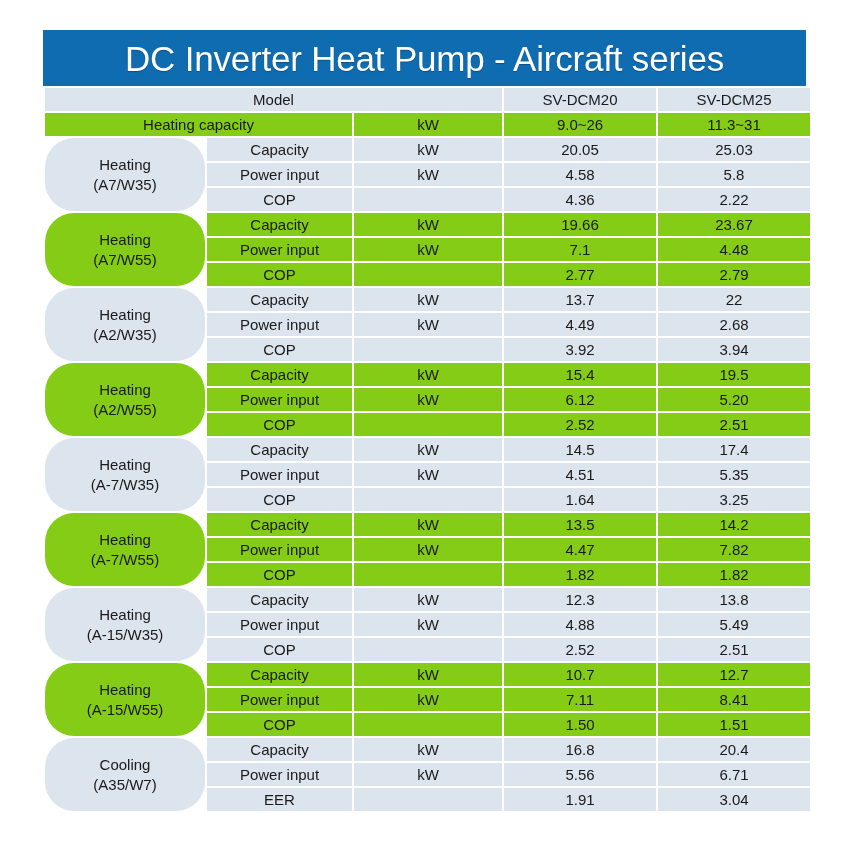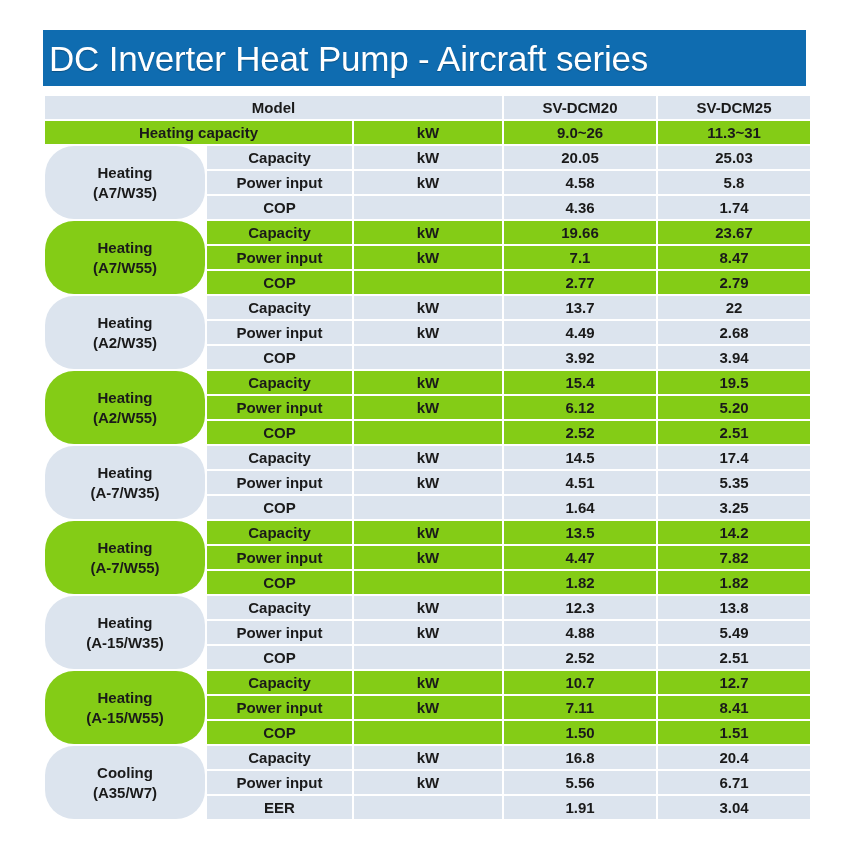--- a/index.html
+++ b/index.html
@@ -24,40 +24,40 @@
     left: 43px;
     top: 30px;
     width: 763px;
   }
   
   #title-bar {
     height: 56px;
     background: #0f6cb0;
     display: flex;
     align-items: center;
+    justify-content: center;
     box-sizing: border-box;
     padding: 0 6px;
   }
   #title-text {
     color: #ffffff;
     font-size: 35px;
     line-height: 1;
     letter-spacing: -0.2px;
     white-space: nowrap;
     text-shadow: 0 1px 1px rgba(0,0,0,0.25);
   }
   
   table.spec {
     border-collapse: separate;
     border-spacing: 2px 2px;
     width: 763px;
     table-layout: fixed;
-    margin-top: 8px;
+    margin-top: 0px;
     background: #ffffff;
-    font-weight: bold;
   }
   table.spec td {
     font-size: 15px;
     color: #1a1a1a;
     text-align: center;
     vertical-align: middle;
     height: 23px;
     padding: 0 2px;
     overflow: hidden;
     white-space: nowrap;
@@ -121,37 +121,37 @@
           <tr>
             <td class="tint">Power input</td>
             <td class="tint">kW</td>
             <td class="tint">4.58</td>
             <td class="tint">5.8</td>
           </tr>
           <tr>
             <td class="tint">COP</td>
             <td class="tint"></td>
             <td class="tint">4.36</td>
-            <td class="tint">1.74</td>
+            <td class="tint">2.22</td>
           </tr>
           <tr>
             <td class="plain group" rowspan="3">
               <span class="line">Heating</span>
               <span class="line">(A7/W55)</span>
             </td>
             <td class="plain">Capacity</td>
             <td class="plain">kW</td>
             <td class="plain">19.66</td>
             <td class="plain">23.67</td>
           </tr>
           <tr>
             <td class="plain">Power input</td>
             <td class="plain">kW</td>
             <td class="plain">7.1</td>
-            <td class="plain">8.47</td>
+            <td class="plain">4.48</td>
           </tr>
           <tr>
             <td class="plain">COP</td>
             <td class="plain"></td>
             <td class="plain">2.77</td>
             <td class="plain">2.79</td>
           </tr>
           <tr>
             <td class="tint group" rowspan="3">
               <span class="line">Heating</span>

